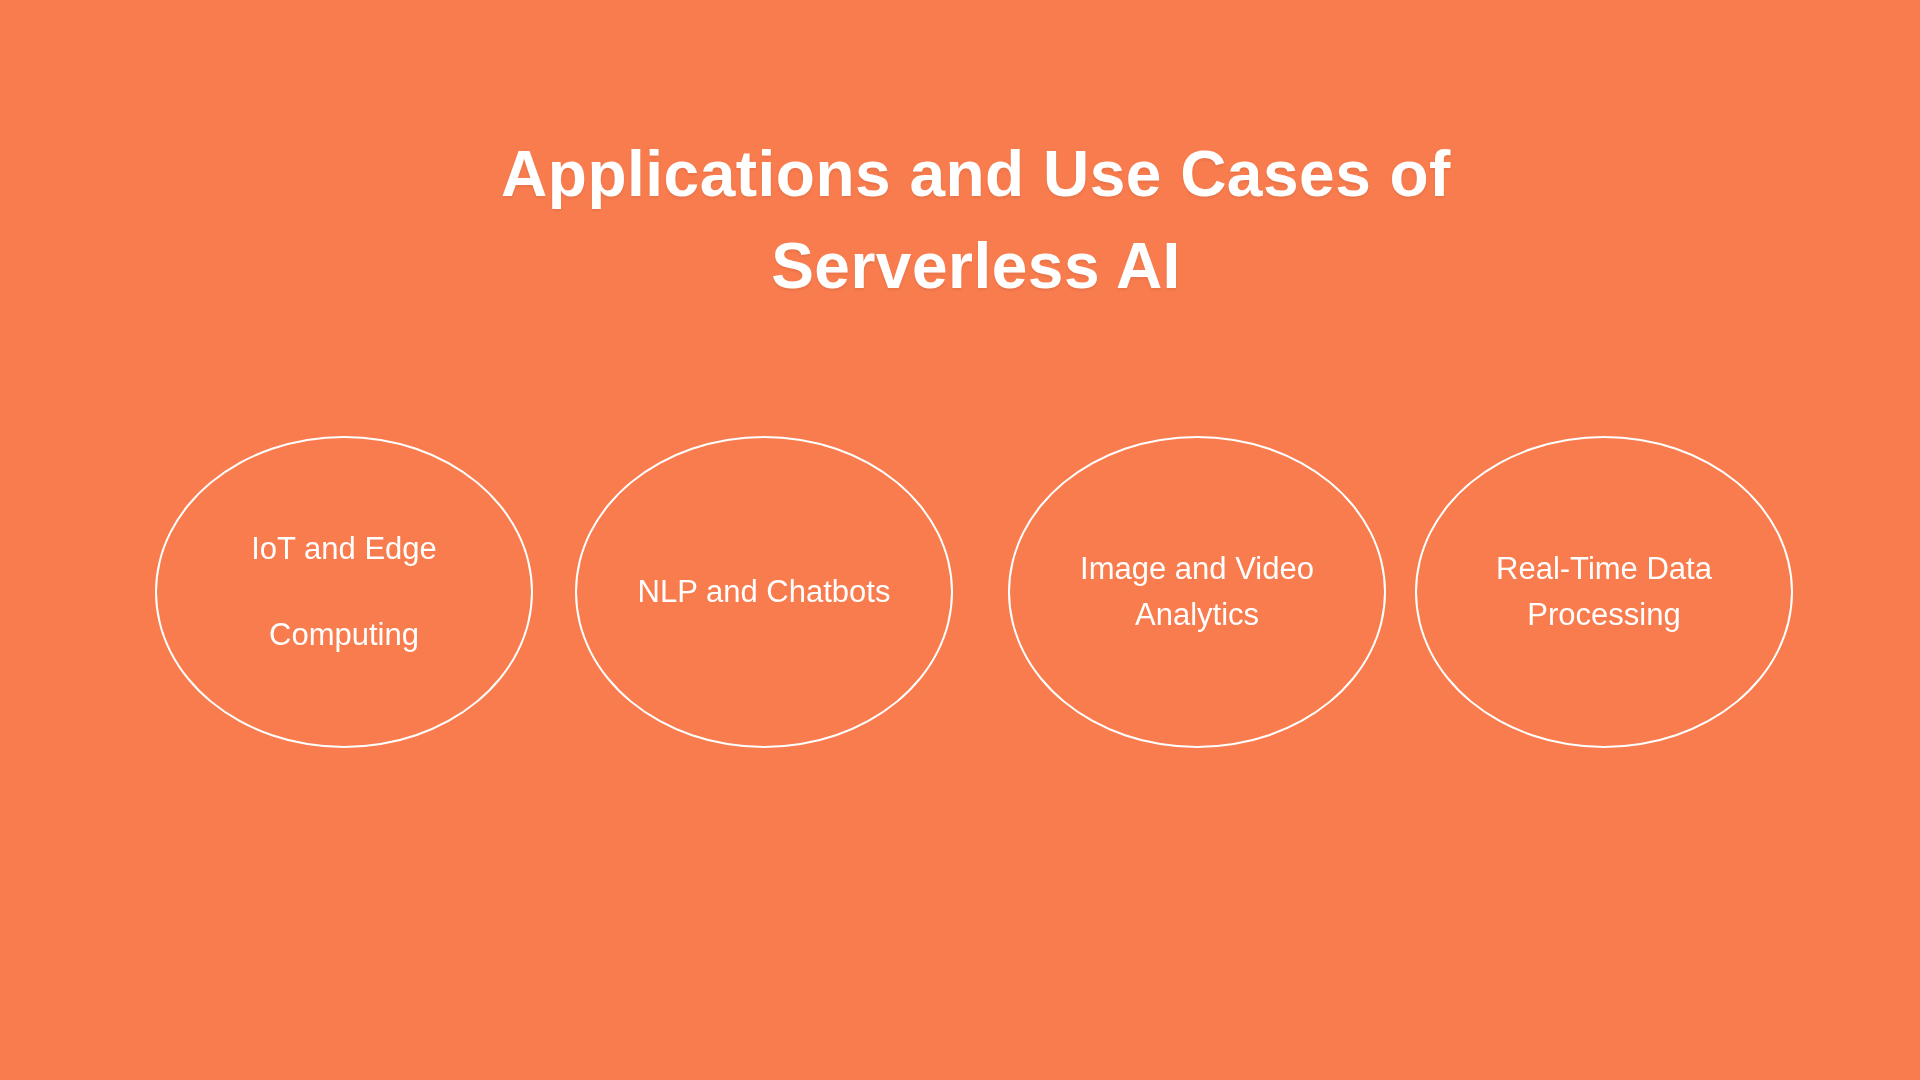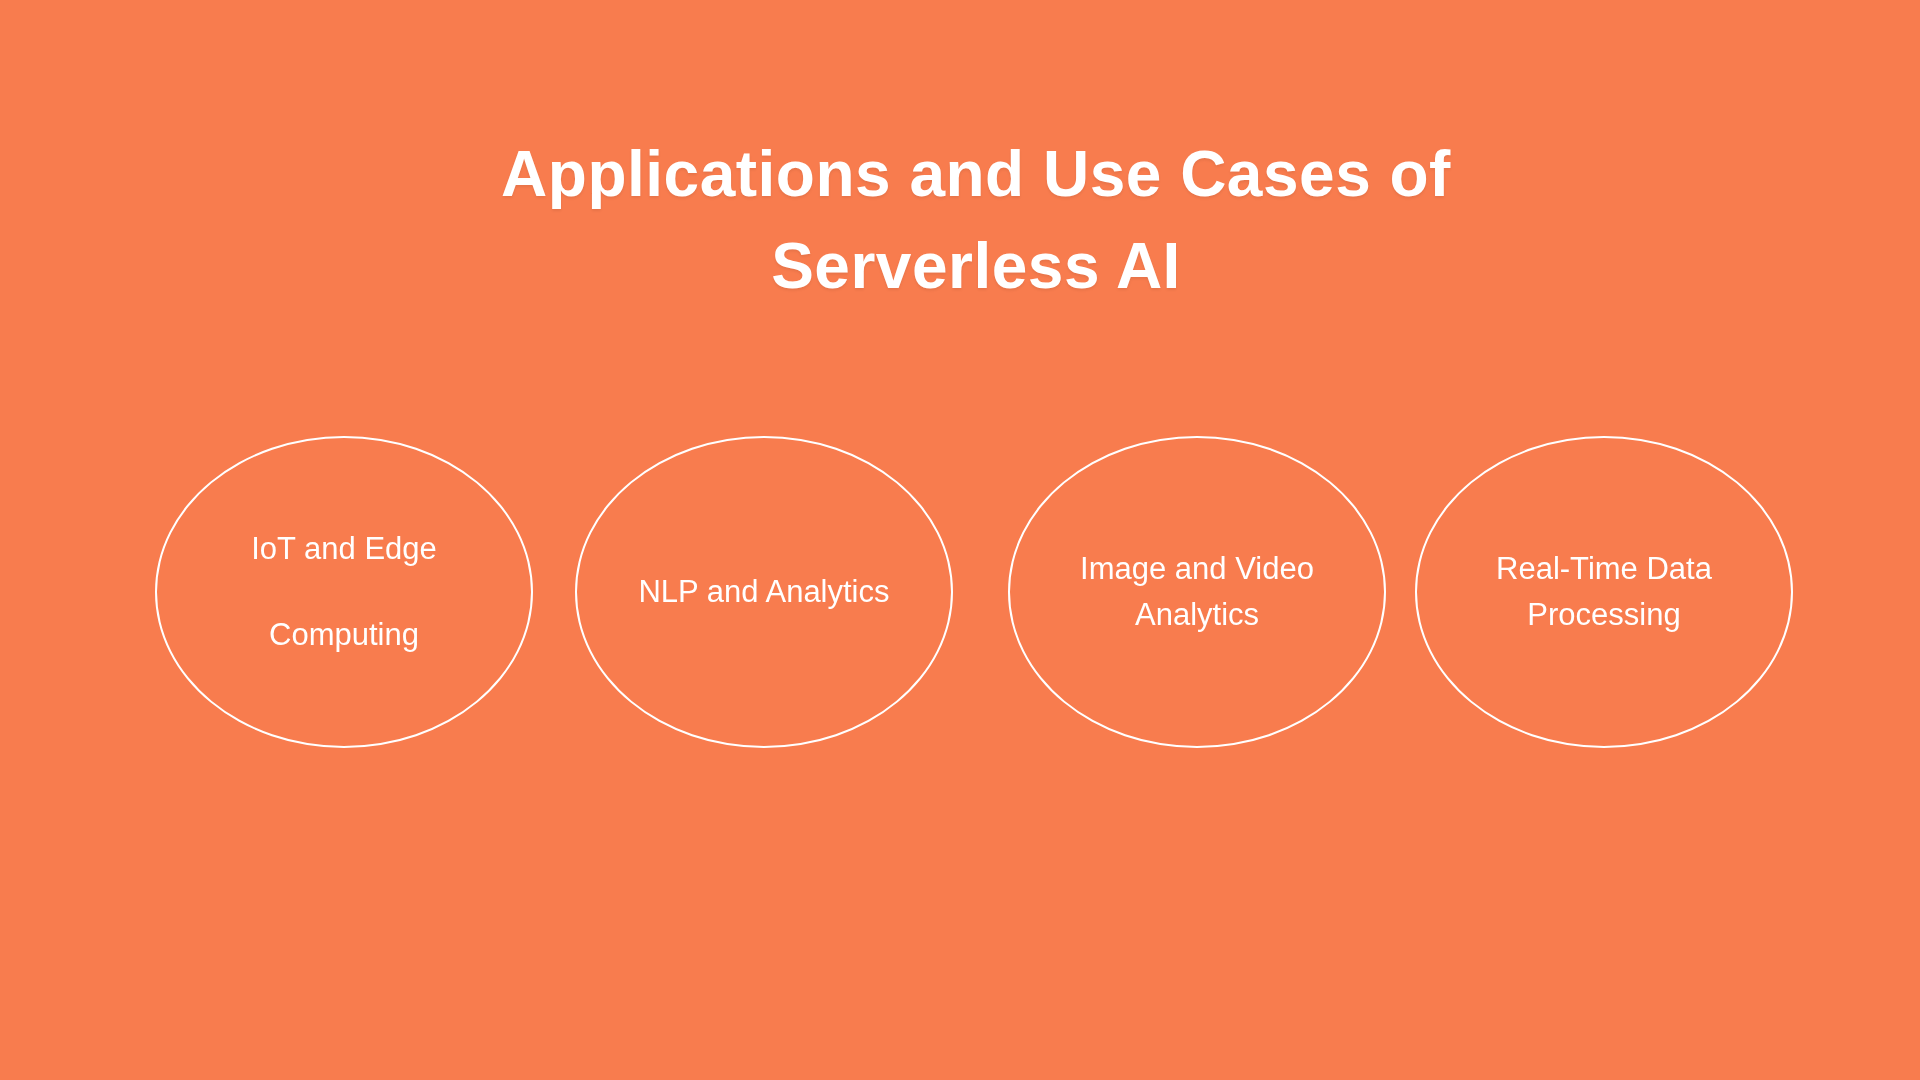--- a/index.html
+++ b/index.html
@@ -69,21 +69,21 @@
     <span class="title-line">Applications and Use Cases of</span>
     <span class="title-line">Serverless AI</span>
   </h1>
 
   <div class="bubble bubble-1" style="border-color: rgb(255, 255, 255); color: rgb(255, 255, 255); gap: 40px;">
     <span class="bubble-line">IoT and Edge</span>
     <span class="bubble-line">Computing</span>
   </div>
 
   <div class="bubble bubble-2" style="border-color: rgb(255, 255, 255); color: rgb(255, 255, 255);">
-    <span class="bubble-line">NLP and Analytics</span>
+    <span class="bubble-line">NLP and Chatbots</span>
     <span class="bubble-line"></span>
   </div>
 
   <div class="bubble bubble-3" style="border-color: rgb(255, 255, 255); color: rgb(255, 255, 255);">
     <span class="bubble-line">Image and Video</span>
     <span class="bubble-line">Analytics</span>
   </div>
 
   <div class="bubble bubble-4" style="border-color: rgb(255, 255, 255); color: rgb(255, 255, 255);">
     <span class="bubble-line">Real-Time Data</span>

